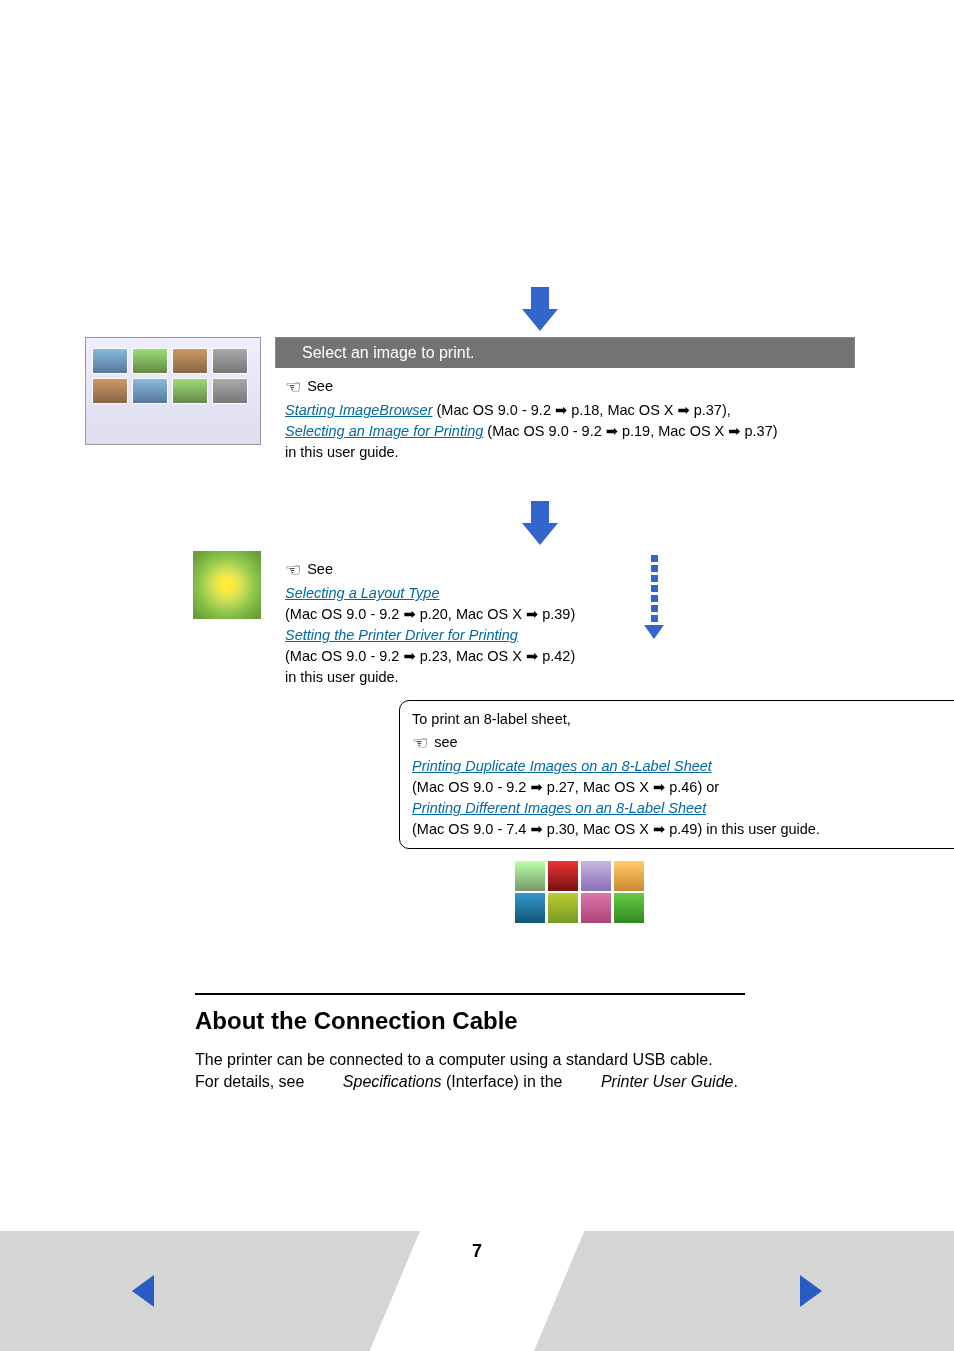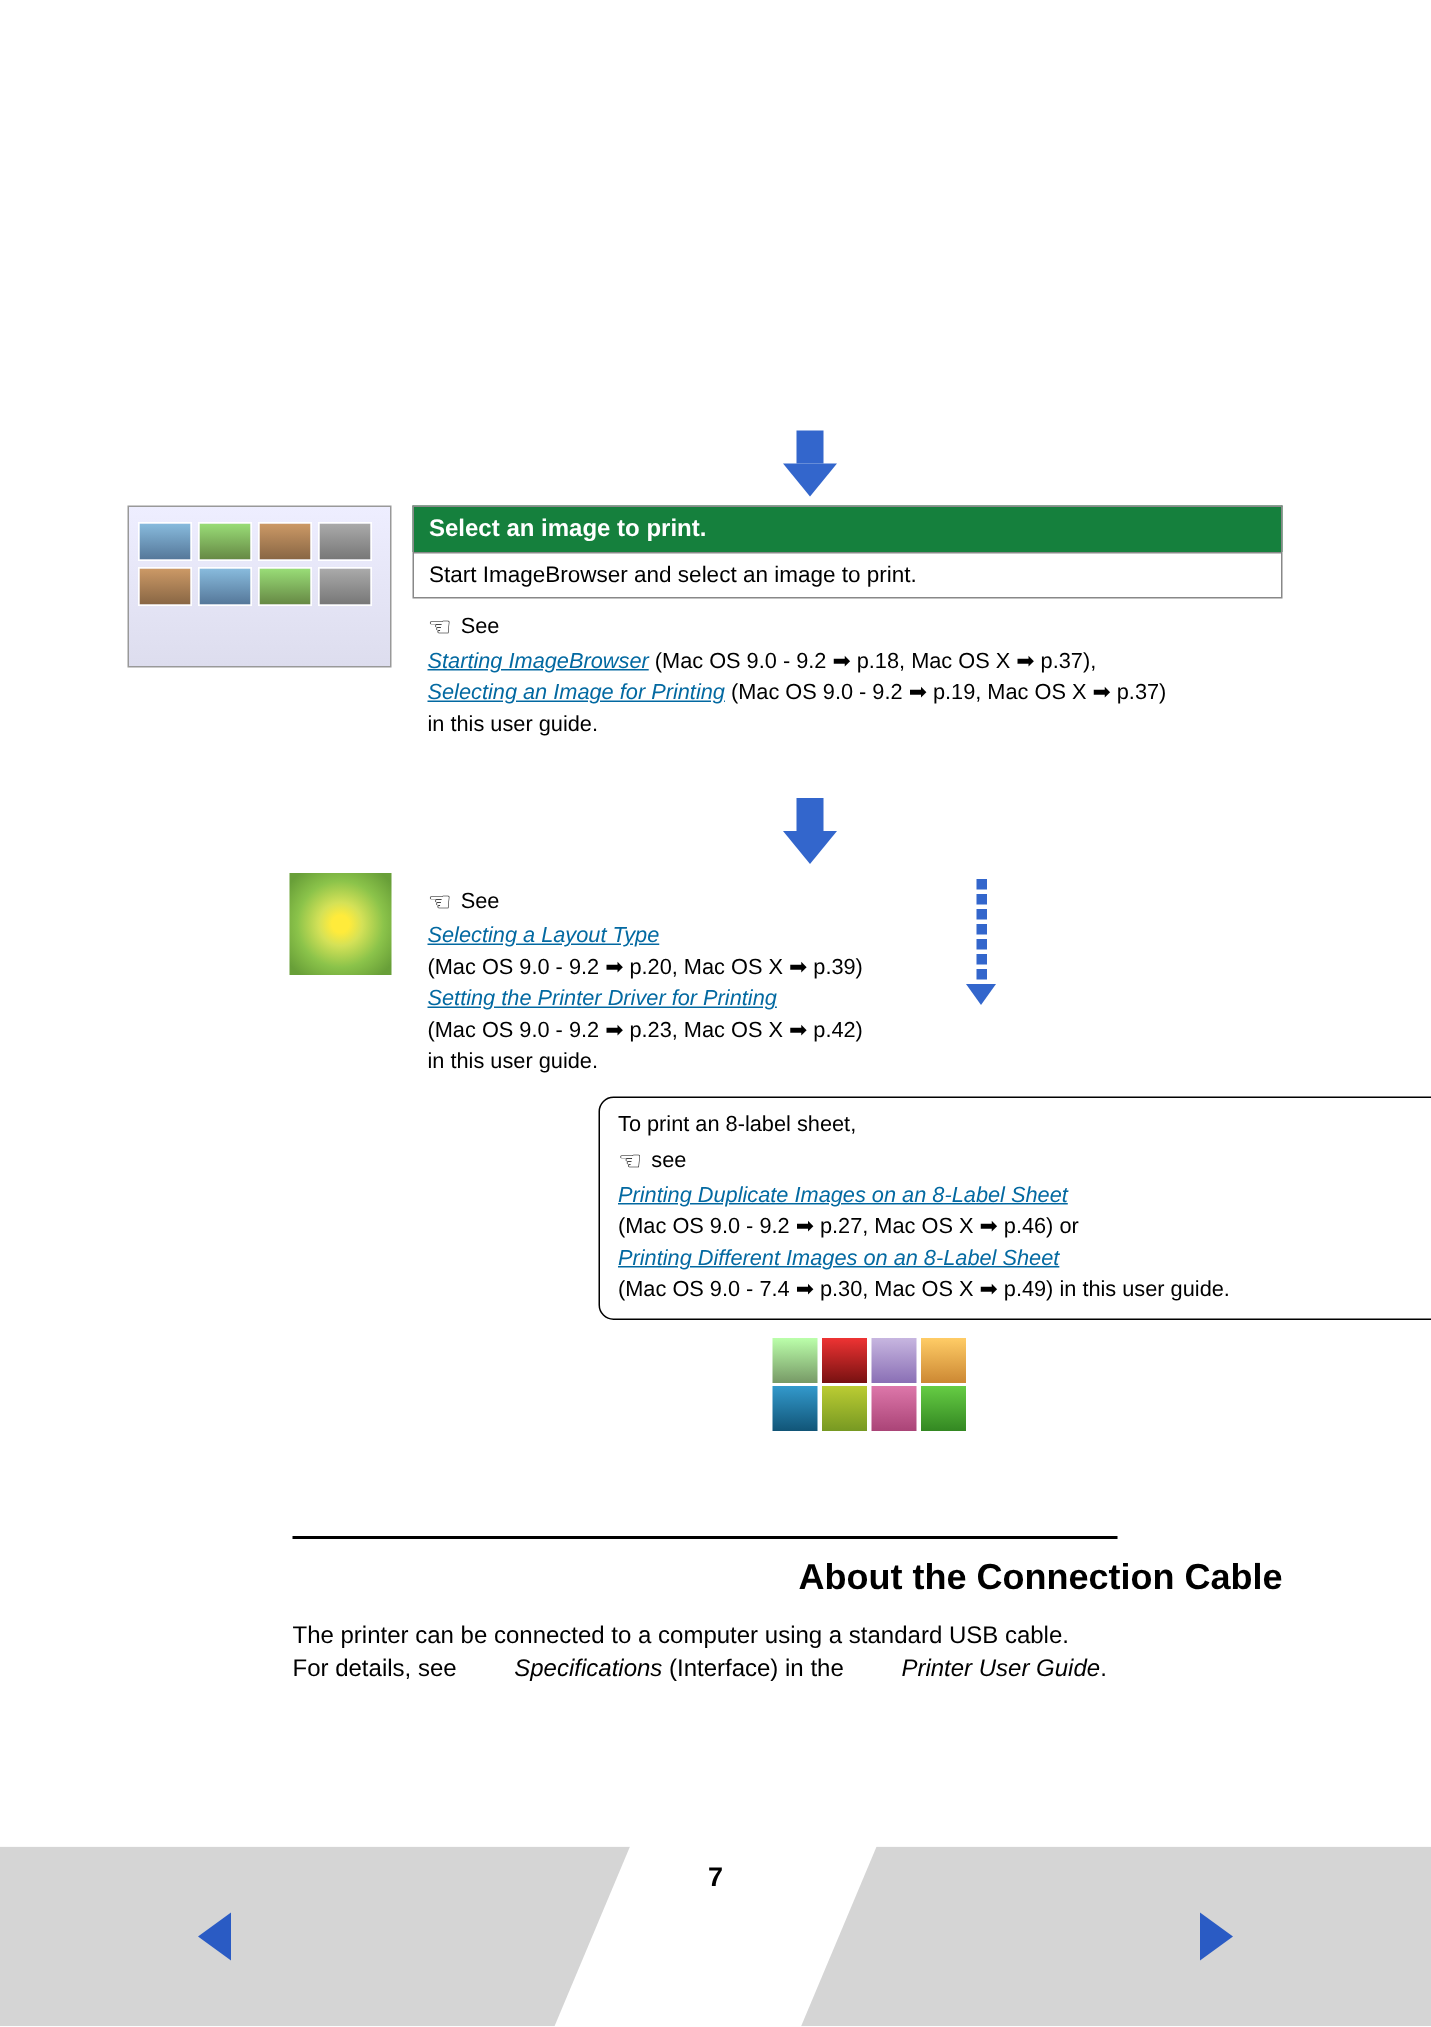--- a/index.html
+++ b/index.html
@@ -70,24 +70,24 @@
   .mini.a { background: linear-gradient(#8bd, #579); }
   .mini.b { background: linear-gradient(#9d7, #684); }
   .mini.c { background: linear-gradient(#c96, #864); }
   .mini.d { background: linear-gradient(#aaa, #777); }
   .flower {
     width: 68px; height: 68px;
     background: radial-gradient(circle at 50% 50%, #ffeb3b 12%, #d4e157 30%, #8bc34a 60%, #689f38 90%);
     margin-left: 108px;
   }
   .heading-bar {
-    background: #15803d;
+    background: #737373;
     color: #fff;
-    font-weight: bold;
-    padding: 6px 10px;
+    font-weight: normal;
+    padding: 6px 26px;
     font-size: 16px;
     border-top: 1px solid #888;
     border-left: 1px solid #888;
     border-right: 1px solid #888;
   }
   .desc-box {
     border: 1px solid #888;
     padding: 6px 10px;
     font-size: 15px;
   }
@@ -155,21 +155,20 @@
     border: none;
     border-top: 2px solid #000;
     margin: 70px 110px 12px 110px;
   }
   h2.section {
     font-family: Arial, Helvetica, sans-serif;
     font-weight: 900;
     font-size: 24px;
     margin-left: 110px;
     margin-bottom: 14px;
-    text-align: right;
   }
   .para {
     font-size: 16px;
     margin-left: 110px;
     line-height: 1.35;
     width: 670px;
   }
   .italic { font-style: italic; margin-left: 34px; }
 
   .footer {
@@ -224,21 +223,20 @@
           <div class="mini c"></div>
           <div class="mini d"></div>
         <div class="mini c"></div>
           <div class="mini a"></div>
           <div class="mini b"></div>
           <div class="mini d"></div>
       </div>
     </div>
     <div class="step-body">
       <div class="heading-bar">Select an image to print.</div>
-      <div class="desc-box">Start ImageBrowser and select an image to print.</div>
       <div class="see-block">
         <span class="hand-icon">☞</span>
         <span>See</span><br>
         <a class="link" href="#">Starting ImageBrowser</a><span> (Mac OS 9.0 - 9.2 ➡ p.18, Mac OS X ➡ p.37),</span><br>
         <a class="link" href="#">Selecting an Image for Printing</a><span> (Mac OS 9.0 - 9.2 ➡ p.19, Mac OS X ➡ p.37)</span><br>
         <span>in this user guide.</span>
       </div>
     </div>
   </div>
 

